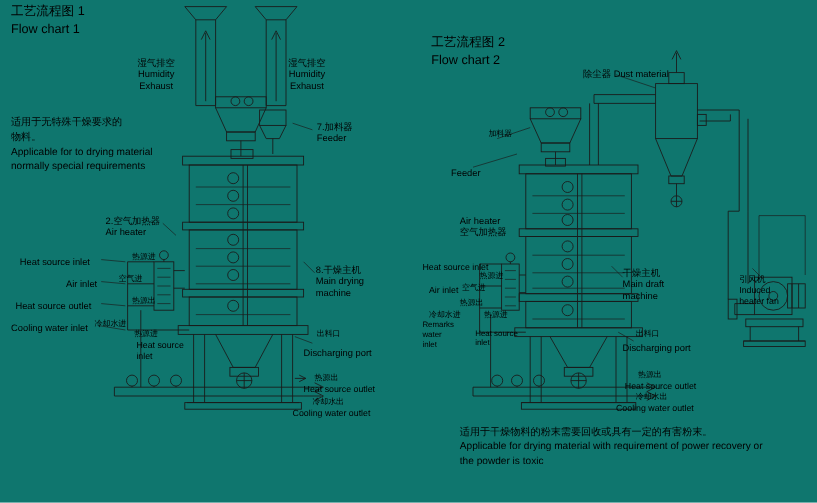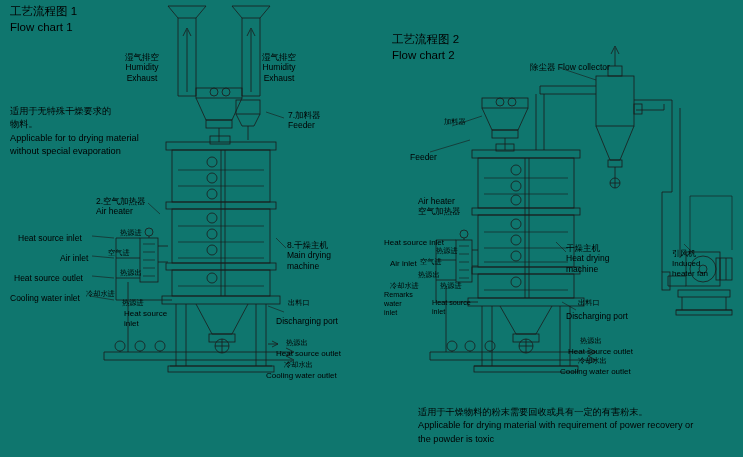--- a/index.html
+++ b/index.html
@@ -305,21 +305,21 @@
       <path d="M694 254 L684 244" stroke-width="0.6"></path>
     </g>
   </svg>
 
   <div class="title" style="left:10px; top:4px;">工艺流程图 1
 Flow chart 1</div>
 
   <div class="note" style="left:10px; top:105px;">适用于无特殊干燥要求的
 物料。
 Applicable for to drying material
-without special evaporation</div>
+normally special requirements</div>
 
   <div class="lbl" style="left:125px; top:52px; text-align:center;">湿气排空
 Humidity
 Exhaust</div>
   <div class="lbl" style="left:262px; top:52px; text-align:center;">湿气排空
 Humidity
 Exhaust</div>
   <div class="lbl" style="left:288px; top:110px;">7.加料器
 Feeder</div>
   <div class="lbl" style="left:96px; top:196px;">2.空气加热器
@@ -342,27 +342,27 @@
   <div class="lbl" style="left:276px; top:316px;">Discharging port</div>
   <div class="lbl xs" style="left:286px; top:339px;">热源出</div>
   <div class="lbl sm" style="left:276px; top:349px;">Heat source outlet</div>
   <div class="lbl xs" style="left:284px; top:361px;">冷却水出</div>
   <div class="lbl sm" style="left:266px; top:371px;">Cooling water outlet</div>
 
 
   <div class="title" style="left:392px; top:4px;margin-top:28px;">工艺流程图 2
 Flow chart 2</div>
 
-  <div class="lbl" style="left:530px; top:62px;">除尘器  Flow collector</div>
+  <div class="lbl" style="left:530px; top:62px;">除尘器  Dust material</div>
   <div class="lbl xs" style="left:432px; top:118px;margin-left:12px;">加料器</div>
   <div class="lbl" style="left:410px; top:152px;">Feeder</div>
   <div class="lbl" style="left:418px; top:196px;">Air heater
 空气加热器</div>
   <div class="lbl" style="left:566px; top:243px;">干燥主机
-Heat drying
+Main draft
 machine</div>
   <div class="lbl sm" style="left:384px; top:238px;">Heat source inlet</div>
   <div class="lbl xs" style="left:436px; top:247px;">热源进</div>
   <div class="lbl sm" style="left:390px; top:259px;">Air inlet</div>
   <div class="lbl xs" style="left:420px; top:258px;">空气进</div>
   <div class="lbl xs" style="left:418px; top:271px;">热源出</div>
   <div class="lbl xs" style="left:390px; top:282px;">冷却水进</div>
   <div class="lbl xs" style="left:440px; top:282px;">热源进</div>
   <div class="lbl xs" style="left:384px; top:291px;">Remarks
 water
@@ -372,17 +372,17 @@
   <div class="lbl sm" style="left:672px; top:249px;">引风机
 Induced
 heater fan</div>
   <div class="lbl xs" style="left:578px; top:299px;">出料口</div>
   <div class="lbl" style="left:566px; top:311px;">Discharging port</div>
   <div class="lbl xs" style="left:580px; top:337px;">热源出</div>
   <div class="lbl sm" style="left:568px; top:347px;">Heat source outlet</div>
   <div class="lbl xs" style="left:578px; top:357px;">冷却水出</div>
   <div class="lbl sm" style="left:560px; top:367px;">Cooling water outlet</div>
 
-  <div class="note" style="left:418px; top:386px;margin-top:20px;">适用于干燥物料的粉末需要回收或具有一定的有害粉末。
+  <div class="note" style="left:418px; top:386px;">适用于干燥物料的粉末需要回收或具有一定的有害粉末。
 Applicable for drying material with requirement of power recovery or
 the powder is toxic</div>
 
 </div>
 
 </body></html>

